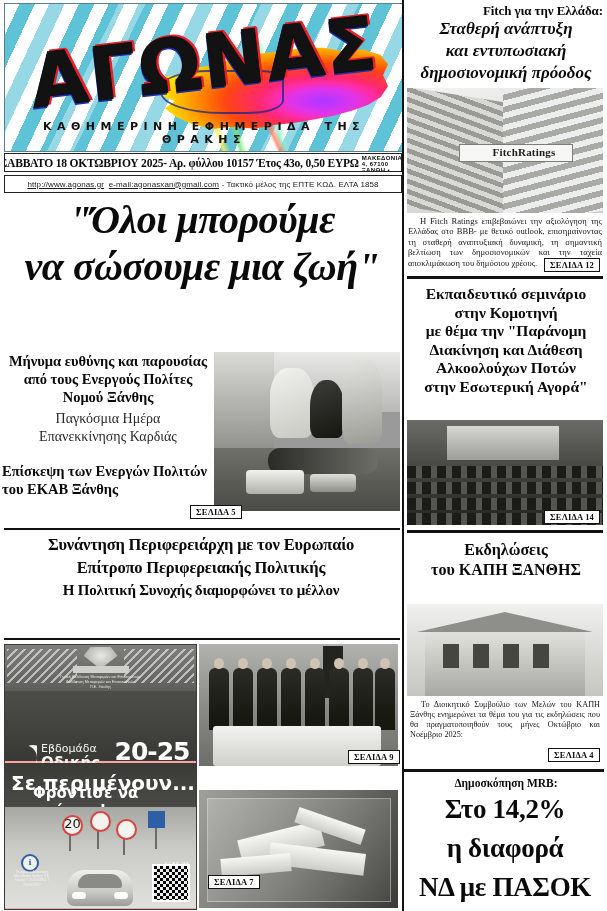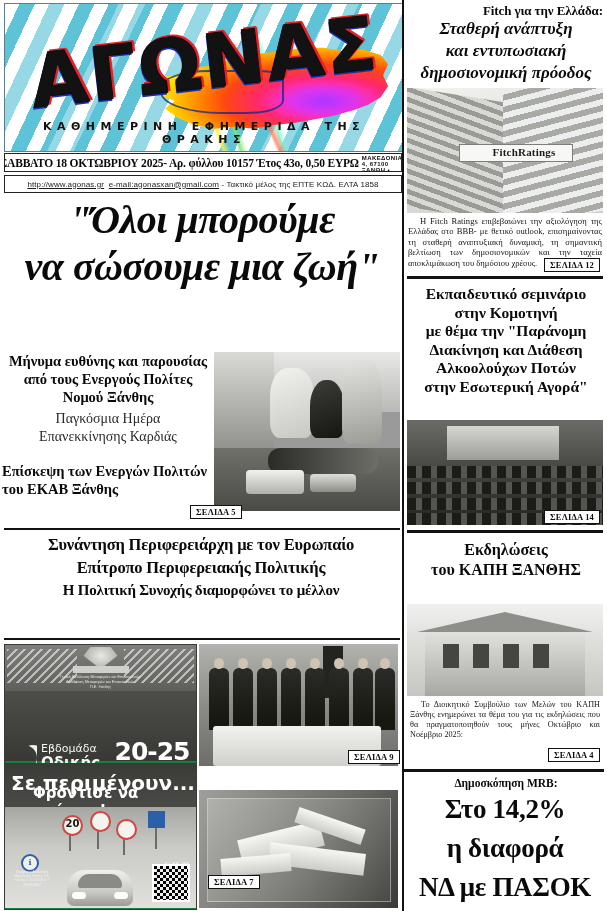--- a/index.html
+++ b/index.html
@@ -204,21 +204,21 @@
   .ph-ballot{left:199px;top:790px;width:199px;height:118px;}
   .ph-ballot .bg{position:absolute;inset:0;background:linear-gradient(120deg,#9fa09b,#6d6e69 55%,#3a3b36);}
   .ph-ballot .glass{position:absolute;left:8px;top:8px;width:182px;height:102px;
     background:linear-gradient(150deg,rgba(255,255,255,.22),rgba(255,255,255,.05));
     border:1px solid rgba(255,255,255,.35);}
   .ph-ballot .paper{position:absolute;background:linear-gradient(180deg,#f6f6f3,#cbccc7);}
 
   
   .ad{
     position:absolute;left:4px;top:644px;width:191px;height:264px;
-    overflow:hidden;background:#15803d;
+    overflow:hidden;background:#fca5a5;
     border:1px solid #3a3b36;
   }
   .ad .top{position:absolute;left:0;top:0;width:191px;height:46px;
     background:linear-gradient(180deg,#7f807b,#5e5f5a);}
   .ad .chev{position:absolute;top:4px;width:70px;height:34px;
     background:repeating-linear-gradient(135deg,rgba(255,255,255,.55) 0 2px,rgba(255,255,255,0) 2px 6px);}
   .ad .crest{position:absolute;left:50%;top:2px;transform:translateX(-50%);
     width:34px;height:22px;background:radial-gradient(ellipse at 50% 40%,#e9eae6,#9a9b96);
     clip-path:polygon(20% 0,80% 0,100% 40%,50% 100%,0 40%);}
   .ad .crestlbl{position:absolute;left:50%;top:21px;transform:translateX(-50%);
@@ -251,21 +251,21 @@
   .ad .road{position:absolute;left:0;top:162px;width:191px;height:101px;
     background:linear-gradient(180deg,#a6a7a2 0%,#cacbc6 40%,#e0e1dc 100%);}
   .ad .car{position:absolute;left:62px;bottom:2px;width:66px;height:36px;
     background:linear-gradient(180deg,#f0f1ec 0%,#c9cac5 60%,#9b9c97 100%);
     border-radius:18px 18px 7px 7px;}
   .ad .car .wind{position:absolute;left:11px;top:4px;width:44px;height:14px;
     background:#8a8b86;border-radius:12px 12px 3px 3px;}
   .ad .car .hl{position:absolute;top:22px;width:14px;height:7px;border-radius:4px;background:#fdfdf8;}
   .ad .sign{position:absolute;width:17px;height:17px;border-radius:50%;
     background:#f3f3ef;border:2px solid #d6453f;
-    font-family:"DejaVu Sans", sans-serif;font-size:10px;font-weight:700;
+    font-family:"DejaVu Sans", sans-serif;font-size:13px;font-weight:400;
     color:#17180f;text-align:center;line-height:14px;}
   .ad .signpost{position:absolute;width:2px;height:22px;background:#6c6d68;}
   .ad .sq{position:absolute;width:17px;height:17px;background:#2d5fa8;}
   .ad .qr{position:absolute;right:6px;bottom:6px;width:34px;height:34px;
     background:
       repeating-linear-gradient(90deg,#111 0 3px,#fff 3px 6px),
       repeating-linear-gradient(180deg,#111 0 3px,#fff 3px 6px);
     background-blend-mode:difference;
     border:2px solid #fff;}
   .ad .qrlbl{position:absolute;right:6px;bottom:42px;

